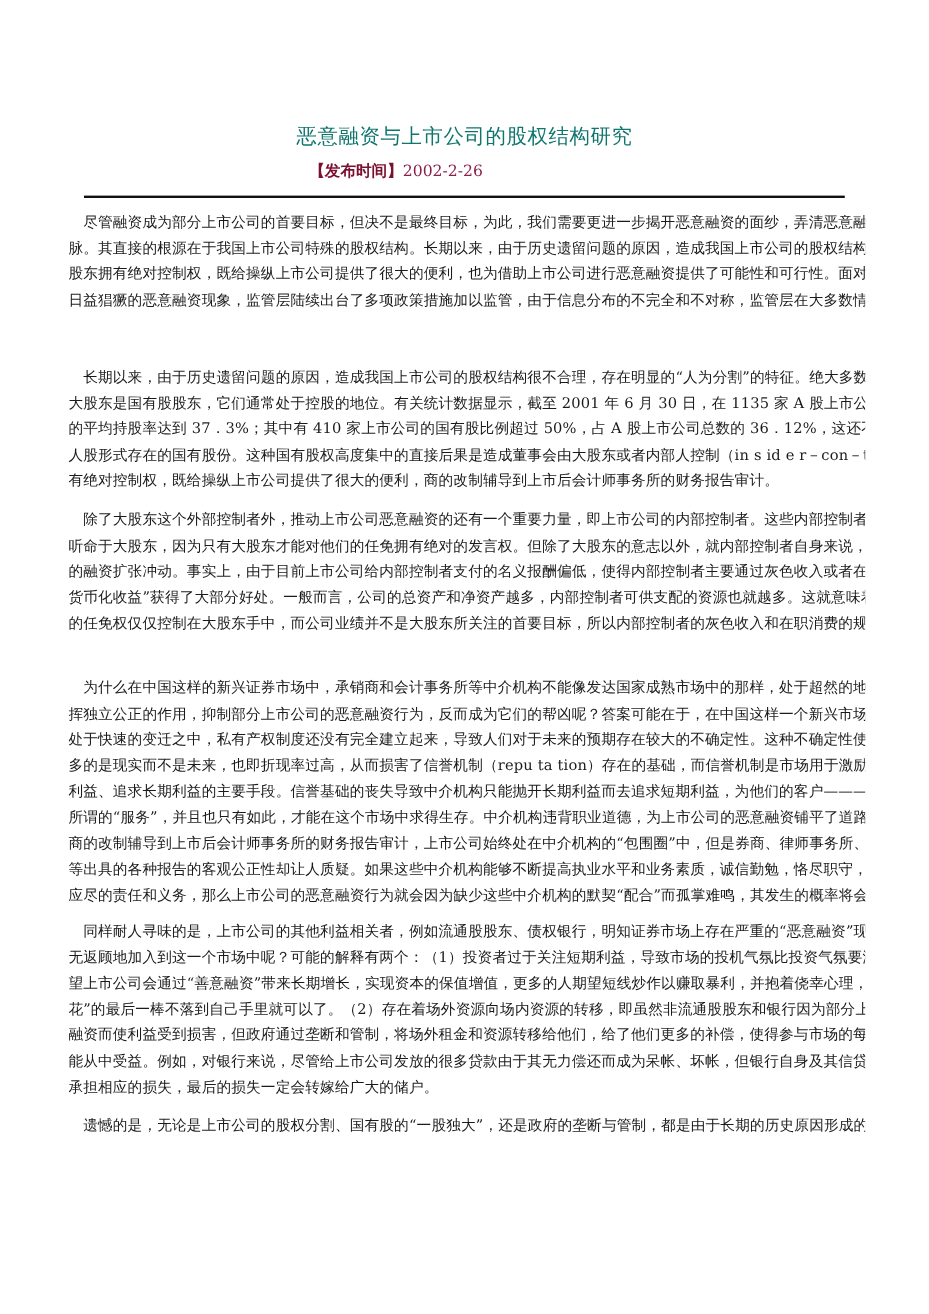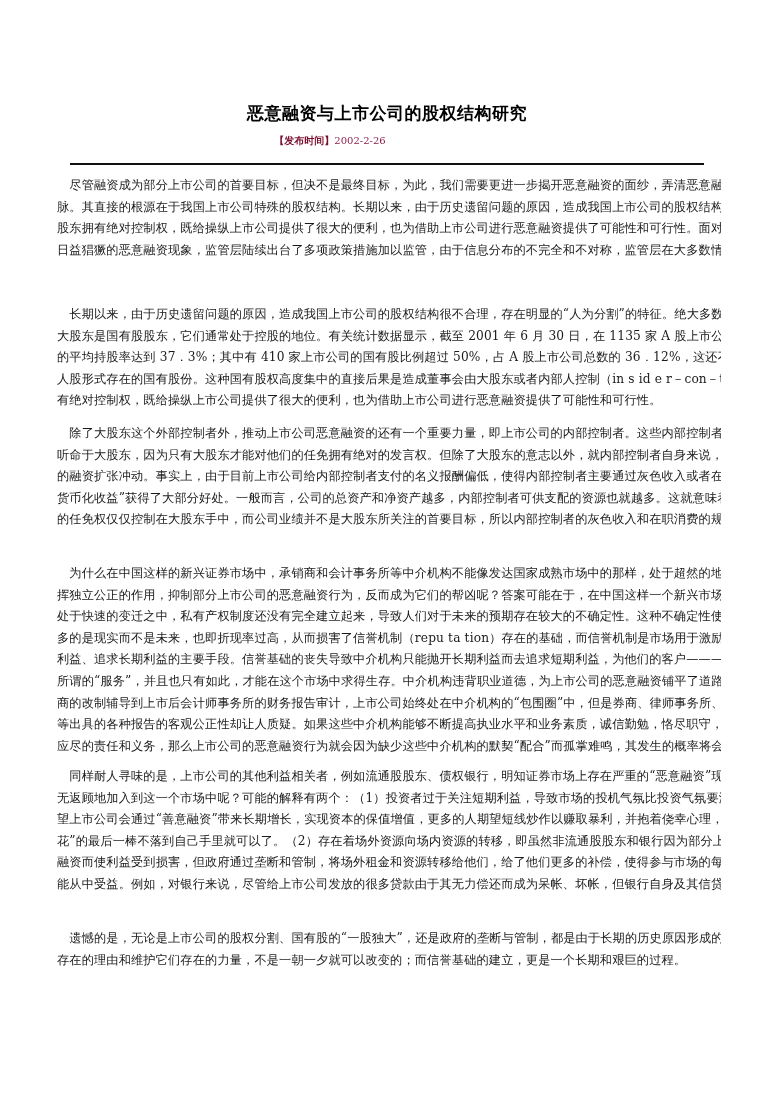--- a/index.html
+++ b/index.html
@@ -1,22 +1,22 @@
 <!DOCTYPE html>
 <html><head>
   <meta charset="utf-8">
   <style>
     html, body { margin: 0; padding: 0; background: #ffffff; }
     body { width: 774px; height: 1095px; position: relative; overflow: hidden;
            font-family: "DejaVu Serif", "Liberation Serif", serif; color: #1a1a1a; }
     .title { position: absolute; top: 102px; left: 0; width: 774px; text-align: center;
-             font-size: 17px; font-weight: bold; color: #000000; letter-spacing: 0.5px;
+             font-size: 17px; font-weight: normal; color: #0f766e; letter-spacing: 0.5px;
              font-family: "DejaVu Sans", "Liberation Sans", sans-serif; }
     .date { position: absolute; top: 134px; left: 0; width: 660px; text-align: center;
-            font-size: 10px; color: #8a1f4a; }
+            font-size: 13px; color: #8a1f4a; }
     .date .bracket { color: #7a1030; font-weight: bold; }
     .rule { position: absolute; top: 163px; left: 70px; width: 634px; height: 2px; background: #111; }
     .para { position: absolute; left: 57px; width: 664px; }
     .line { height: 21.6px; line-height: 21.6px; font-size: 12.2px; white-space: nowrap;
             overflow: hidden; text-align: justify; text-align-last: justify; letter-spacing: 0.15px; }
     .line.last { text-align-last: left; }
   </style>
 </head>
 <body>
 
@@ -33,21 +33,21 @@
   <div class="line">脉。其直接的根源在于我国上市公司特殊的股权结构。长期以来，由于历史遗留问题的原因，造成我国上市公司的股权结构很不合理，大</div>
   <div class="line">股东拥有绝对控制权，既给操纵上市公司提供了很大的便利，也为借助上市公司进行恶意融资提供了可能性和可行性。面对一些上市公司</div>
   <div class="line">日益猖獗的恶意融资现象，监管层陆续出台了多项政策措施加以监管，由于信息分布的不完全和不对称，监管层在大多数情况下，无论在</div>
 </div>
 
 <div class="para" style="top:304px">
   <div class="line">　长期以来，由于历史遗留问题的原因，造成我国上市公司的股权结构很不合理，存在明显的“人为分割”的特征。绝大多数公司的第一</div>
   <div class="line">大股东是国有股股东，它们通常处于控股的地位。有关统计数据显示，截至 2001 年 6 月 30 日，在 1135 家 A 股上市公司中，国有股股东</div>
   <div class="line">的平均持股率达到 37．3%；其中有 410 家上市公司的国有股比例超过 50%，占 A 股上市公司总数的 36．12%，这还不包括一部分以法</div>
   <div class="line">人股形式存在的国有股份。这种国有股权高度集中的直接后果是造成董事会由大股东或者内部人控制（in s id e r－con－tro l）。大股东拥</div>
-  <div class="line last">有绝对控制权，既给操纵上市公司提供了很大的便利，也为借助上市公司进行恶意融资提供了可能性和可行性。</div>
+  <div class="line last">有绝对控制权，既给操纵上市公司提供了很大的便利，商的改制辅导到上市后会计师事务所的财务报告审计。</div>
 </div>
 
 <div class="para" style="top:423px">
   <div class="line">　除了大股东这个外部控制者外，推动上市公司恶意融资的还有一个重要力量，即上市公司的内部控制者。这些内部控制者首先当然要</div>
   <div class="line">听命于大股东，因为只有大股东才能对他们的任免拥有绝对的发言权。但除了大股东的意志以外，就内部控制者自身来说，他们也有内在</div>
   <div class="line">的融资扩张冲动。事实上，由于目前上市公司给内部控制者支付的名义报酬偏低，使得内部控制者主要通过灰色收入或者在职消费等“非</div>
   <div class="line">货币化收益”获得了大部分好处。一般而言，公司的总资产和净资产越多，内部控制者可供支配的资源也就越多。这就意味着内部控制者</div>
   <div class="line">的任免权仅仅控制在大股东手中，而公司业绩并不是大股东所关注的首要目标，所以内部控制者的灰色收入和在职消费的规模越大，获取</div>
 </div>
 
@@ -63,18 +63,18 @@
   <div class="line last">应尽的责任和义务，那么上市公司的恶意融资行为就会因为缺少这些中介机构的默契“配合”而孤掌难鸣，其发生的概率将会大大降低。</div>
 </div>
 
 <div class="para" style="top:766px">
   <div class="line">　同样耐人寻味的是，上市公司的其他利益相关者，例如流通股股东、债权银行，明知证券市场上存在严重的“恶意融资”现象，仍然义</div>
   <div class="line">无返顾地加入到这一个市场中呢？可能的解释有两个：（1）投资者过于关注短期利益，导致市场的投机气氛比投资气氛要浓厚，没有人指</div>
   <div class="line">望上市公司会通过“善意融资”带来长期增长，实现资本的保值增值，更多的人期望短线炒作以赚取暴利，并抱着侥幸心理，只要“击鼓传</div>
   <div class="line">花”的最后一棒不落到自己手里就可以了。（2）存在着场外资源向场内资源的转移，即虽然非流通股股东和银行因为部分上市公司的恶意</div>
   <div class="line">融资而使利益受到损害，但政府通过垄断和管制，将场外租金和资源转移给他们，给了他们更多的补偿，使得参与市场的每一个人最终都</div>
   <div class="line">能从中受益。例如，对银行来说，尽管给上市公司发放的很多贷款由于其无力偿还而成为呆帐、坏帐，但银行自身及其信贷工作人员并不</div>
+  <div class="line last">承担相应的损失，最后的损失一定会转嫁给广大的储户。</div>
 </div>
 
 <div class="para" style="top:928px">
   <div class="line">　遗憾的是，无论是上市公司的股权分割、国有股的“一股独大”，还是政府的垄断与管制，都是由于长期的历史原因形成的，自有它们</div>
-  <div class="line last">存在的理由和维护它们存在的力量，不是一朝一夕就可以改变的；而信誉基础的建立，更是一个长期和艰巨的过程。</div>
 </div>
 
 </body></html>

